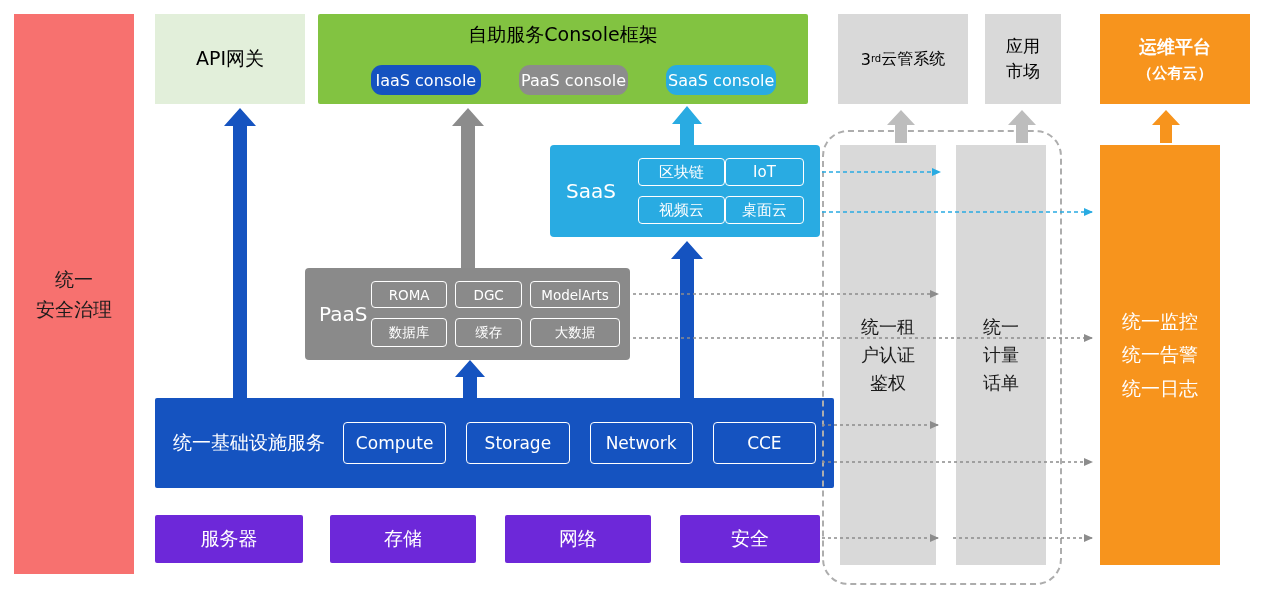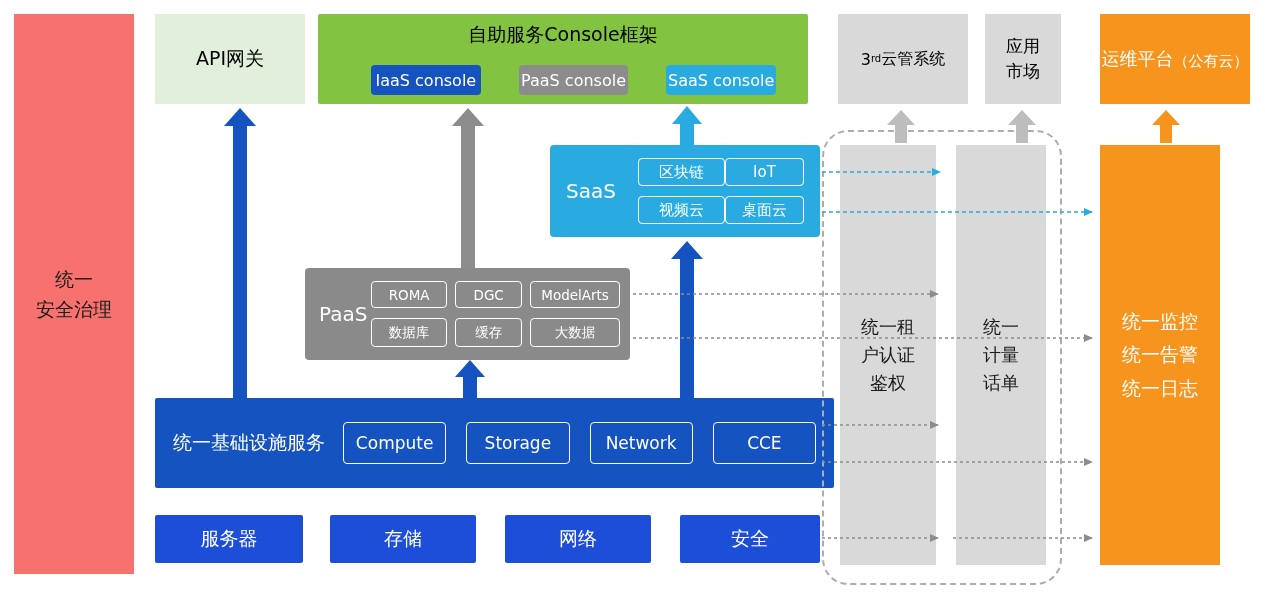--- a/index.html
+++ b/index.html
@@ -12,50 +12,50 @@
   .center { display:flex; align-items:center; justify-content:center; }
   .prelines { white-space:pre-line; text-align:center; }
 
   #security-bar { left:14px; top:14px; width:120px; height:560px; background:#F7716F; color:#1c1c1c; font-size:19px; line-height:1.6; }
 
   #api-gateway { left:155px; top:14px; width:150px; height:90px; background:#E2EFDA; color:#000; font-size:19px; }
 
   #console-framework { left:318px; top:14px; width:490px; height:90px; background:#82C341; border-radius:2px; }
   #console-title { position:absolute; top:8px; left:0; right:0; text-align:center; font-size:19px; color:#000; }
   #console-chips { position:absolute; left:15px; right:32px; bottom:9px; display:flex; justify-content:space-between; }
-  .console-chip { width:133px; height:30px; border-radius:4px; color:#fff; font-size:16px; display:flex; align-items:center; justify-content:center;margin-left:38px; }
+  .console-chip { width:133px; height:30px; border-radius:11px; color:#fff; font-size:16px; display:flex; align-items:center; justify-content:center;margin-left:38px; }
   #chip-iaas { background:#1553C0; }
   #chip-paas { background:#8C8C8C; }
   #chip-saas { background:#29ABE2; }
 
   #third-cms { left:838px; top:14px; width:130px; height:90px; background:#D9D9D9; color:#000; font-size:16px; }
   #third-cms sup { font-size:10px; line-height:1; }
   #app-market { left:985px; top:14px; width:76px; height:90px; background:#D9D9D9; color:#000000; font-size:17px; line-height:1.5; }
-  #om-platform { left:1100px; top:14px; width:150px; height:90px; background:#F7941D; color:#fff; flex-direction:row; }
+  #om-platform { left:1100px; top:14px; width:150px; height:90px; background:#F7941D; color:#fff; flex-direction:column;font-weight:bold; }
   #om-platform .l1 { font-size:18px; }
   #om-platform .l2 { font-size:15px; margin-top:5px; }
 
   #saas-box { left:550px; top:145px; width:270px; height:92px; background:#29ABE2; border-radius:4px; }
   .box-label { position:absolute; top:0; bottom:0; display:flex; align-items:center; color:#fff; font-size:20px; }
   #saas-box .box-label { left:16px; }
   #saas-grid { position:absolute; left:88px; right:16px; top:13px; bottom:13px; display:grid; grid-template-columns:1.1fr 1fr; gap:10px 0; }
   .outline-chip { border:1.5px solid #fff; border-radius:4px; color:#fff; display:flex; align-items:center; justify-content:center; }
   #saas-grid .outline-chip { font-size:15px; }
 
   #paas-box { left:305px; top:268px; width:325px; height:92px; background:#8A8A8A; border-radius:4px; }
   #paas-box .box-label { left:14px; }
   #paas-grid { position:absolute; left:66px; right:10px; top:13px; bottom:13px; display:grid; grid-template-columns:1fr 0.88fr 1.18fr; gap:10px 8px; }
   #paas-grid .outline-chip { font-size:13.5px; }
 
   #iaas-box { left:155px; top:398px; width:679px; height:90px; background:#1553C0; border-radius:2px; }
   #iaas-label { position:absolute; left:18px; top:0; bottom:0; display:flex; align-items:center; color:#fff; font-size:19px; }
   #iaas-chips { position:absolute; left:188px; right:18px; top:24px; bottom:24px; display:flex; gap:20px; }
   #iaas-chips .outline-chip { flex:1; font-size:17px; }
 
-  .hw-box { top:515px; height:48px; background:#1d4ed8; color:#fff; font-size:19px; border-radius:2px; }
+  .hw-box { top:515px; height:48px; background:#6d28d9; color:#fff; font-size:19px; border-radius:2px; }
   #hw-0 { left:155px; width:148px; }
   #hw-1 { left:330px; width:146px;text-align:right; }
   #hw-2 { left:505px; width:146px; }
   #hw-3 { left:680px; width:140px; }
 
   #dashed-zone { left:822px; top:130px; width:240px; height:455px; border:2px dashed #ADADAD; border-radius:26px; }
   .pillar { top:145px; height:420px; background:#D9D9D9; color:#1a1a1a; font-size:18px; line-height:1.55; }
   #pillar-auth { left:840px; width:96px; }
   #pillar-metering { left:956px; width:90px; }
   #om-box { left:1100px; top:145px; width:120px; height:420px; background:#F7941D; color:#fff; font-size:19px; line-height:1.75; }

